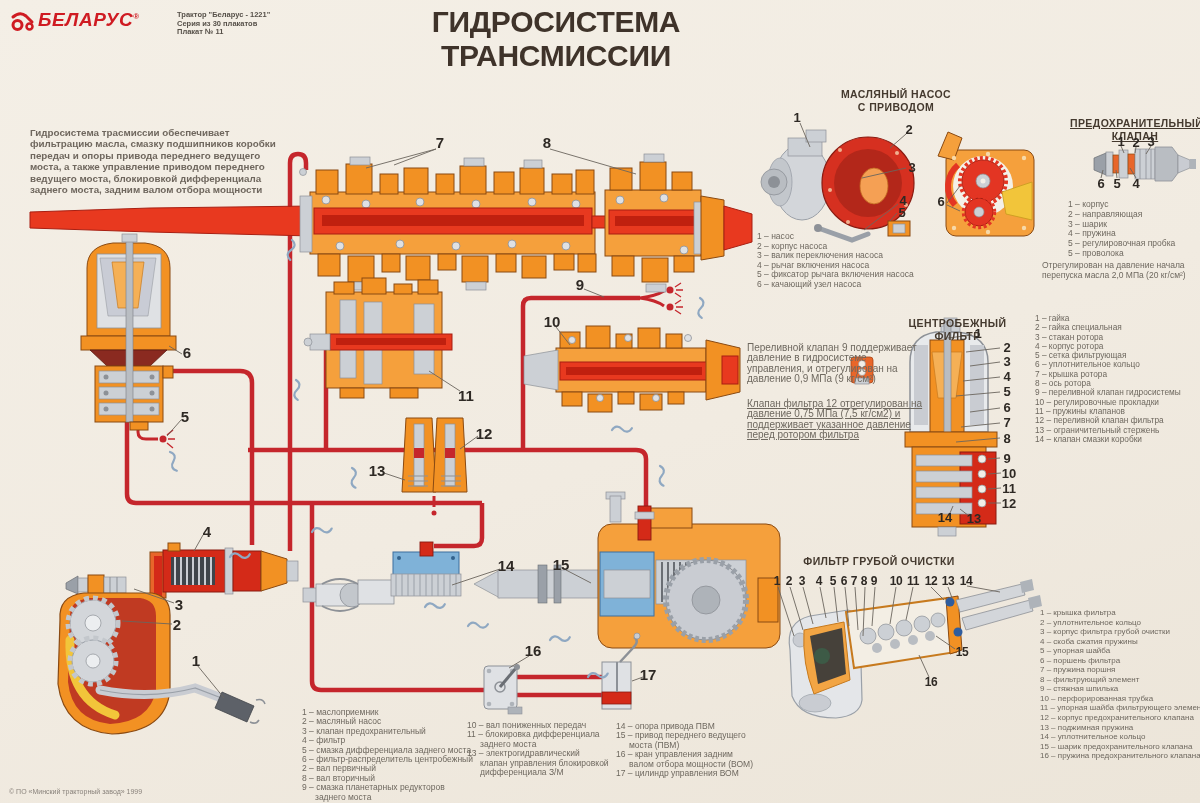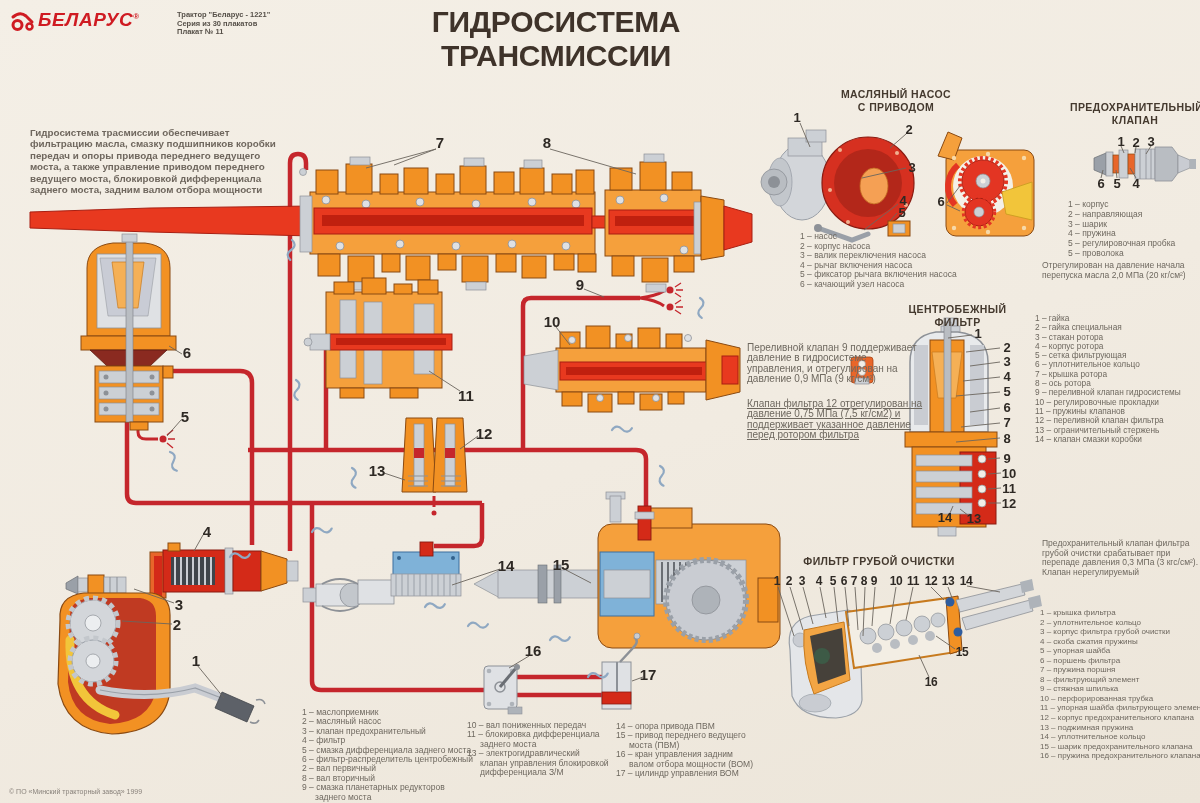--- a/index.html
+++ b/index.html
@@ -11,27 +11,27 @@
   
   .brand{left:38px;top:9px;font-size:19px;font-weight:bold;font-style:italic;color:#cf1b22;letter-spacing:.5px;}
   .brand sup{font-size:8px;font-style:normal;}
   .hmeta{left:177px;top:11px;font-size:7.5px;font-weight:bold;color:#565049;line-height:8.7px;}
   .main-title{left:322px;top:5px;width:468px;text-align:center;font-size:30px;font-weight:bold;color:#3f332a;letter-spacing:-.3px;}
   
   .scheme-heading{left:257px;top:85px;font-size:19.5px;font-weight:bold;color:#463b30;letter-spacing:.5px;}
   .intro{left:30px;top:127px;width:252px;font-size:9.8px;line-height:11.4px;color:#6f675e;font-weight:bold;}
   .sec-title{position:absolute;text-align:center;font-weight:bold;color:#44392e;font-size:10.5px;line-height:12.5px;letter-spacing:.4px;}
   #t-pump{left:817px;top:88px;width:158px;}
-  #t-safety{left:1070px;top:101px;width:130px;}
-  #t-centr{left:900px;top:303px;width:115px;text-align:center;}
+  #t-safety{left:1070px;top:117px;width:130px;text-decoration:underline;}
+  #t-centr{left:900px;top:317px;width:115px;text-align:center;}
   #t-coarse{left:795px;top:555px;width:168px;}
   
   .dlist{position:absolute;color:#6e685f;font-size:8.5px;line-height:9.6px;}
   .dlist .li{padding-left:13px;text-indent:-13px;}
-  #l-pump{left:800px;top:232px;width:168px;}
+  #l-pump{left:757px;top:232px;width:168px;}
   #l-safety{left:1068px;top:200px;width:132px;line-height:9.8px;}
   #l-centr{left:1035px;top:314px;width:168px;font-size:8.3px;line-height:9.3px;}
   #l-coarse{left:1040px;top:608px;width:162px;font-size:8px;line-height:9.55px;white-space:nowrap;}
   #l-leg1{left:302px;top:708px;width:174px;line-height:9.4px;}
   #l-leg2{left:467px;top:721px;width:142px;line-height:9.4px;}
   #l-leg3{left:616px;top:722px;width:142px;line-height:9.4px;}
   
   .note{position:absolute;color:#6e685f;font-size:10px;line-height:10.4px;}
   #n1{left:747px;top:343px;width:172px;}
   #n2{left:747px;top:399px;width:176px;text-decoration:underline;}
@@ -549,24 +549,20 @@
   <div class="dlist" id="l-leg3">
       <div class="li">14 – опора привода ПВМ</div>
       <div class="li">15 – привод переднего ведущего моста (ПВМ)</div>
       <div class="li">16 – кран управления задним валом отбора мощности (ВОМ)</div>
       <div class="li">17 – цилиндр управления ВОМ</div>
     </div>
 
   <div class="note" id="n1">Переливной клапан 9 поддерживает давление в гидросистеме управления, и отрегулирован на давление 0,9 МПа (9 кг/см²)</div>
   <div class="note" id="n2">Клапан фильтра 12 отрегулирован на давление 0,75 МПа (7,5 кг/см2) и поддерживает указанное давление перед ротором фильтра</div>
   <div class="note" id="n-safety">Отрегулирован на давление начала перепуска масла 2,0 МПа (20 кг/см²)</div>
-  <div class="note" id="n-coarse">
-    <div>Предохранительный клапан фильтра грубой очистки срабатывает при перепаде давления 0,3 МПа (3 кгс/см²).</div>
-    <div>Клапан нерегулируемый</div>
-  </div>
 
   <div class="abs footer">© ПО «Минский тракторный завод» 1999</div>
 
   <div id="callout-layer">
       <div class="callout L" style="left: 440px; top: 142px;">7</div>
       <div class="callout L" style="left: 547px; top: 142px;">8</div>
       <div class="callout L" style="left: 580px; top: 284px;">9</div>
       <div class="callout L" style="left: 552px; top: 321px;">10</div>
       <div class="callout L" style="left: 466px; top: 395px;">11</div>
       <div class="callout L" style="left: 484px; top: 433px;">12</div>

